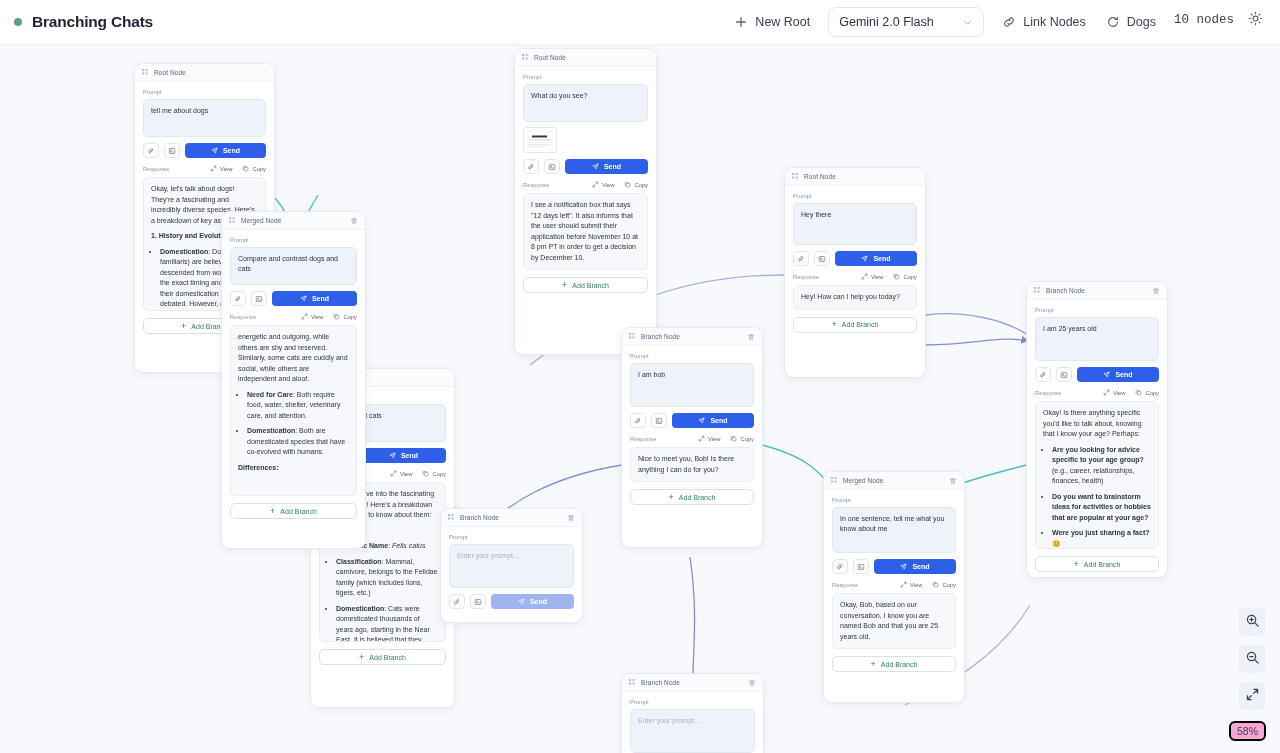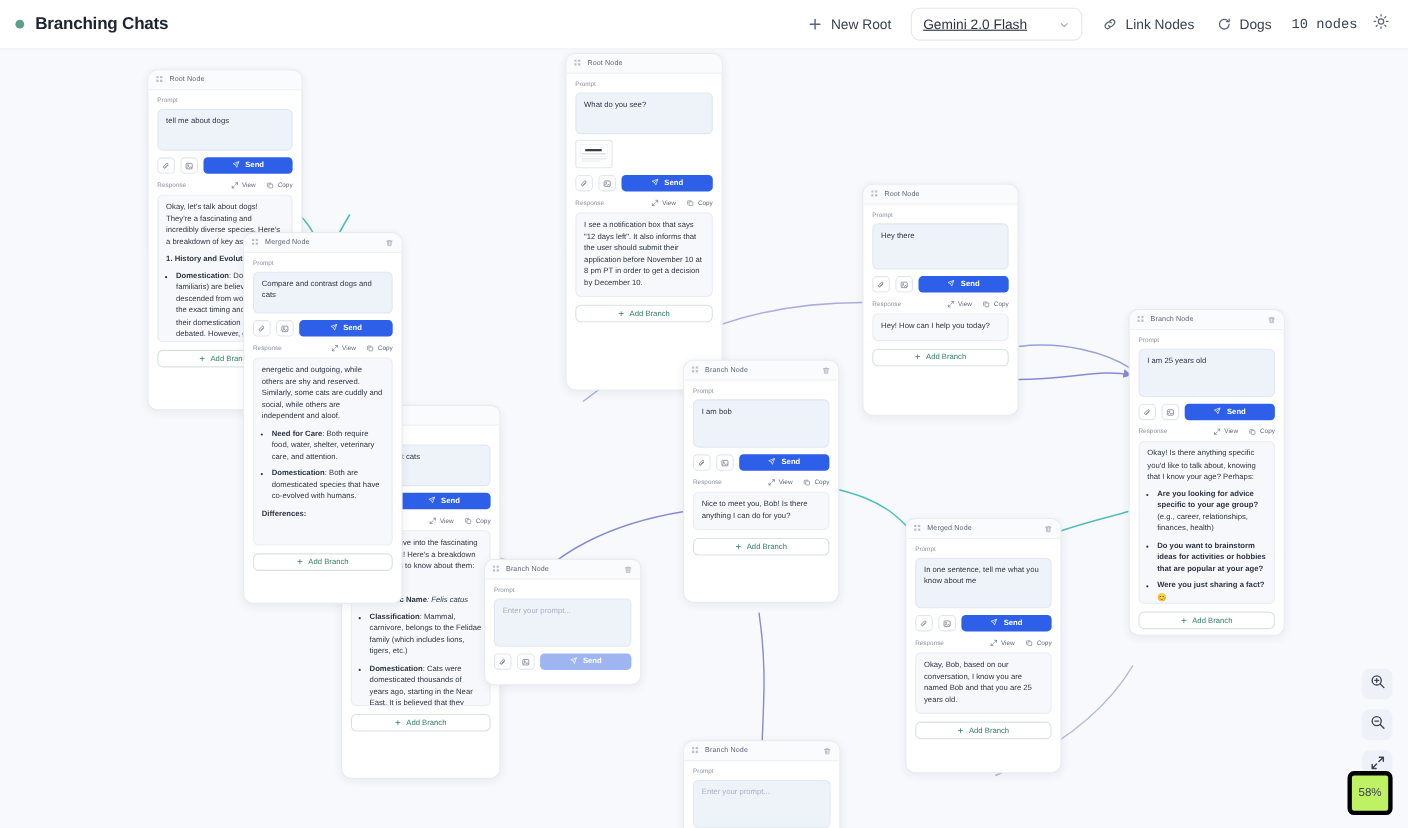--- a/index.html
+++ b/index.html
@@ -22,41 +22,40 @@
     gap: 44px;
   }
   .brand { display: flex; align-items: center; margin-left: 14px; }
   .brand-dot {
     width: 8px; height: 8px; border-radius: 50%;
     background: #5aa08a; margin-right: 10px;
   }
   .brand-title { font-size: 15.5px; font-weight: bold; color: #1d2330; letter-spacing: -0.2px; }
 
   .topbar-right {
-    margin-left: auto; display: flex; align-items: center;
+    margin-left: auto; display: flex; 
     margin-right: 12px; gap: 0px;
   }
   .tb-item {
     display: flex; align-items: center; gap: 7px;
     font-size: 12.5px; color: #3b4250;
     padding: 6px 10px; border-radius: 6px;
     cursor: pointer; white-space: nowrap;
   }
   .tb-static { color: #3b4250; font-size: 12.5px; padding: 6px 8px; white-space: nowrap; font-family: Liberation Mono, monospace; }
   .tb-icon { display: inline-flex; width: 14px; height: 14px; color: #5b6475; }
   .tb-icon svg { width: 14px; height: 14px; display:block; }
 
   .model-select {
     display: flex; align-items: center; justify-content: space-between;
     width: 156px; height: 30px;
     border: 1px solid #e3e7ee; border-radius: 8px;
     background: #fff; padding: 0 10px;
     font-size: 12.5px; color: #2c3342; cursor: pointer;
     margin: 0 8px;
-    text-decoration: underline;
   }
   .model-select .chev { color: #9aa3b2; display:flex; }
 
   .sun-btn { display:flex; align-items:center; justify-content:center;
     width: 26px; height: 26px; border-radius: 6px; cursor: pointer; color:#5b6475; }
 
   
   .canvas {
     position: absolute; left: 0; top: 45px;
     width: 1280px; height: 708px;
@@ -159,23 +158,23 @@
     position: absolute; right: 14px;
     width: 28px; height: 28px;
     border-radius: 7px;
     background: #eef1f7;
     display: flex; align-items: center; justify-content: center;
     color: #3b4250; cursor: pointer;
     z-index: 50;
   }
   .zoom-pct {
     position: absolute; right: 14px; bottom: 12px;
-    min-width: 36px; height: 20px; padding: 16px 6px;
-    border: 4px solid #000000; border-radius: 6px;
-    background: #bef264; color: #3b4250; font-size: 10.5px;
+    min-width: 36px; height: 20px; padding: 0 6px;
+    border: 2px solid #000000; border-radius: 6px;
+    background: #f9a8d4; color: #3b4250; font-size: 10.5px;
     display: flex; align-items: center; justify-content: center;
     z-index: 50;
   }
 </style>
 </head>
 <body>
 
 <div id="app">
 
   <div class="topbar">

